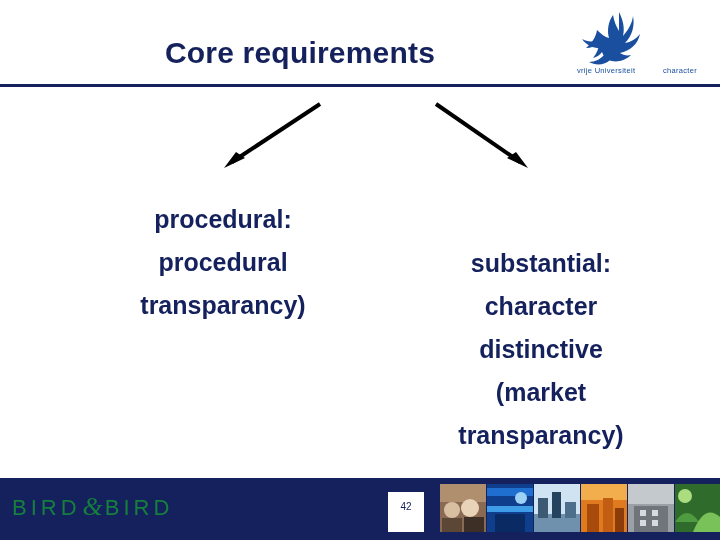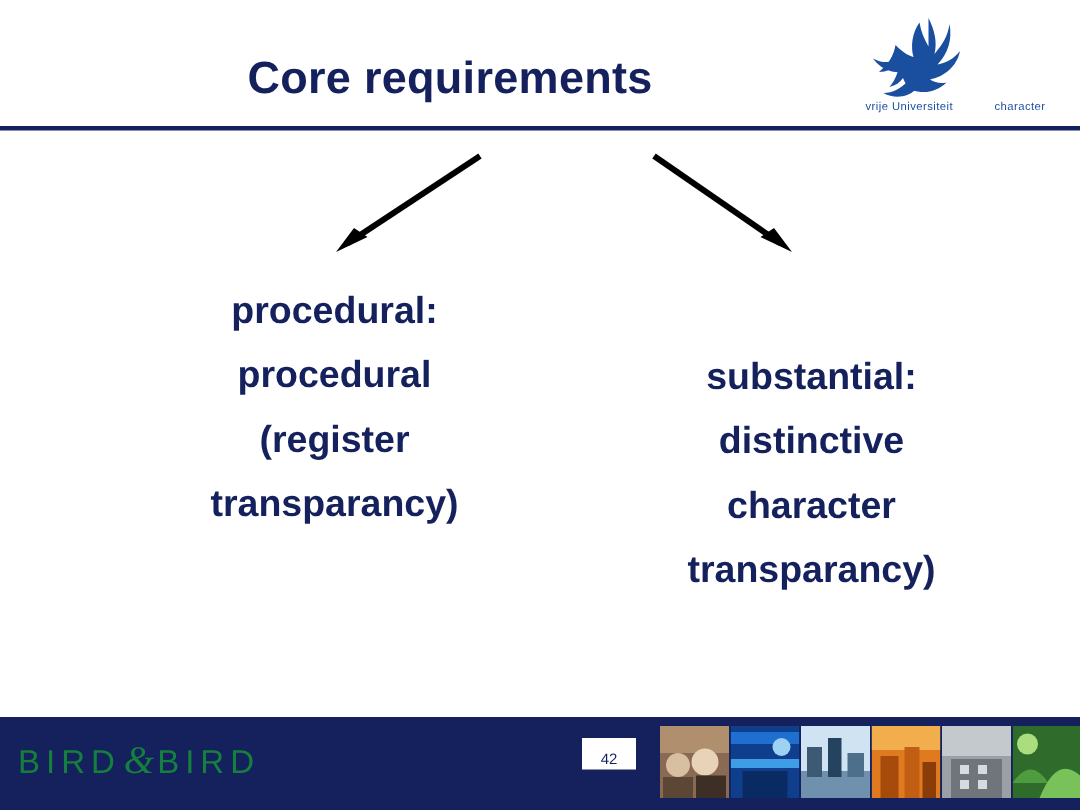--- a/index.html
+++ b/index.html
@@ -79,21 +79,21 @@
     left: 0;
     top: 84px;
     width: 720px;
     height: 120px;
   }
 
   
   .columns {
     position: absolute;
     left: 0;
-    top: 186px;
+    top: 198px;
     width: 720px;
     height: 230px;
     text-decoration: underline;
   }
   .col {
     position: absolute;
     top: 0;
     text-align: center;
     font-size: 25px;
     font-weight: bold;
@@ -135,21 +135,21 @@
     font-style: italic;
     font-size: 26px;
     letter-spacing: 0px;
     padding: 0 2px;
   }
   .page-num {
     position: absolute;
     left: 388px;
     top: 492px;
     width: 36px;
-    height: 21px;
+    height: 40px;
     background: #ffffff;
     color: #14215c;
     font-size: 10px;
     line-height: 30px;
     text-align: center;
   }
   .thumbs {
     position: absolute;
     left: 440px;
     top: 484px;
@@ -197,27 +197,27 @@
       </g>
       <polygon points="224,84 245,74 236,68" fill="#000000"></polygon>
       <polygon points="528,84 507,74 516,68" fill="#000000"></polygon>
     </svg>
   </div>
 
   <div class="columns">
     <div class="col col-left">
       <span class="ln">procedural:</span>
       <span class="ln">procedural</span>
-      <span class="ln">(register</span>
       <span class="ln">transparancy)</span>
     </div>
     <div class="col col-right">
       <span class="ln">substantial:</span>
+      <span class="ln">character</span>
       <span class="ln">distinctive</span>
-      <span class="ln">character</span>
+      <span class="ln">(market</span>
       <span class="ln">transparancy)</span>
     </div>
   </div>
 
   <div class="footer"></div>
 
   <div class="bb-logo">
     <span>BIRD</span><span class="amp">&amp;</span><span>BIRD</span>
   </div>
 

